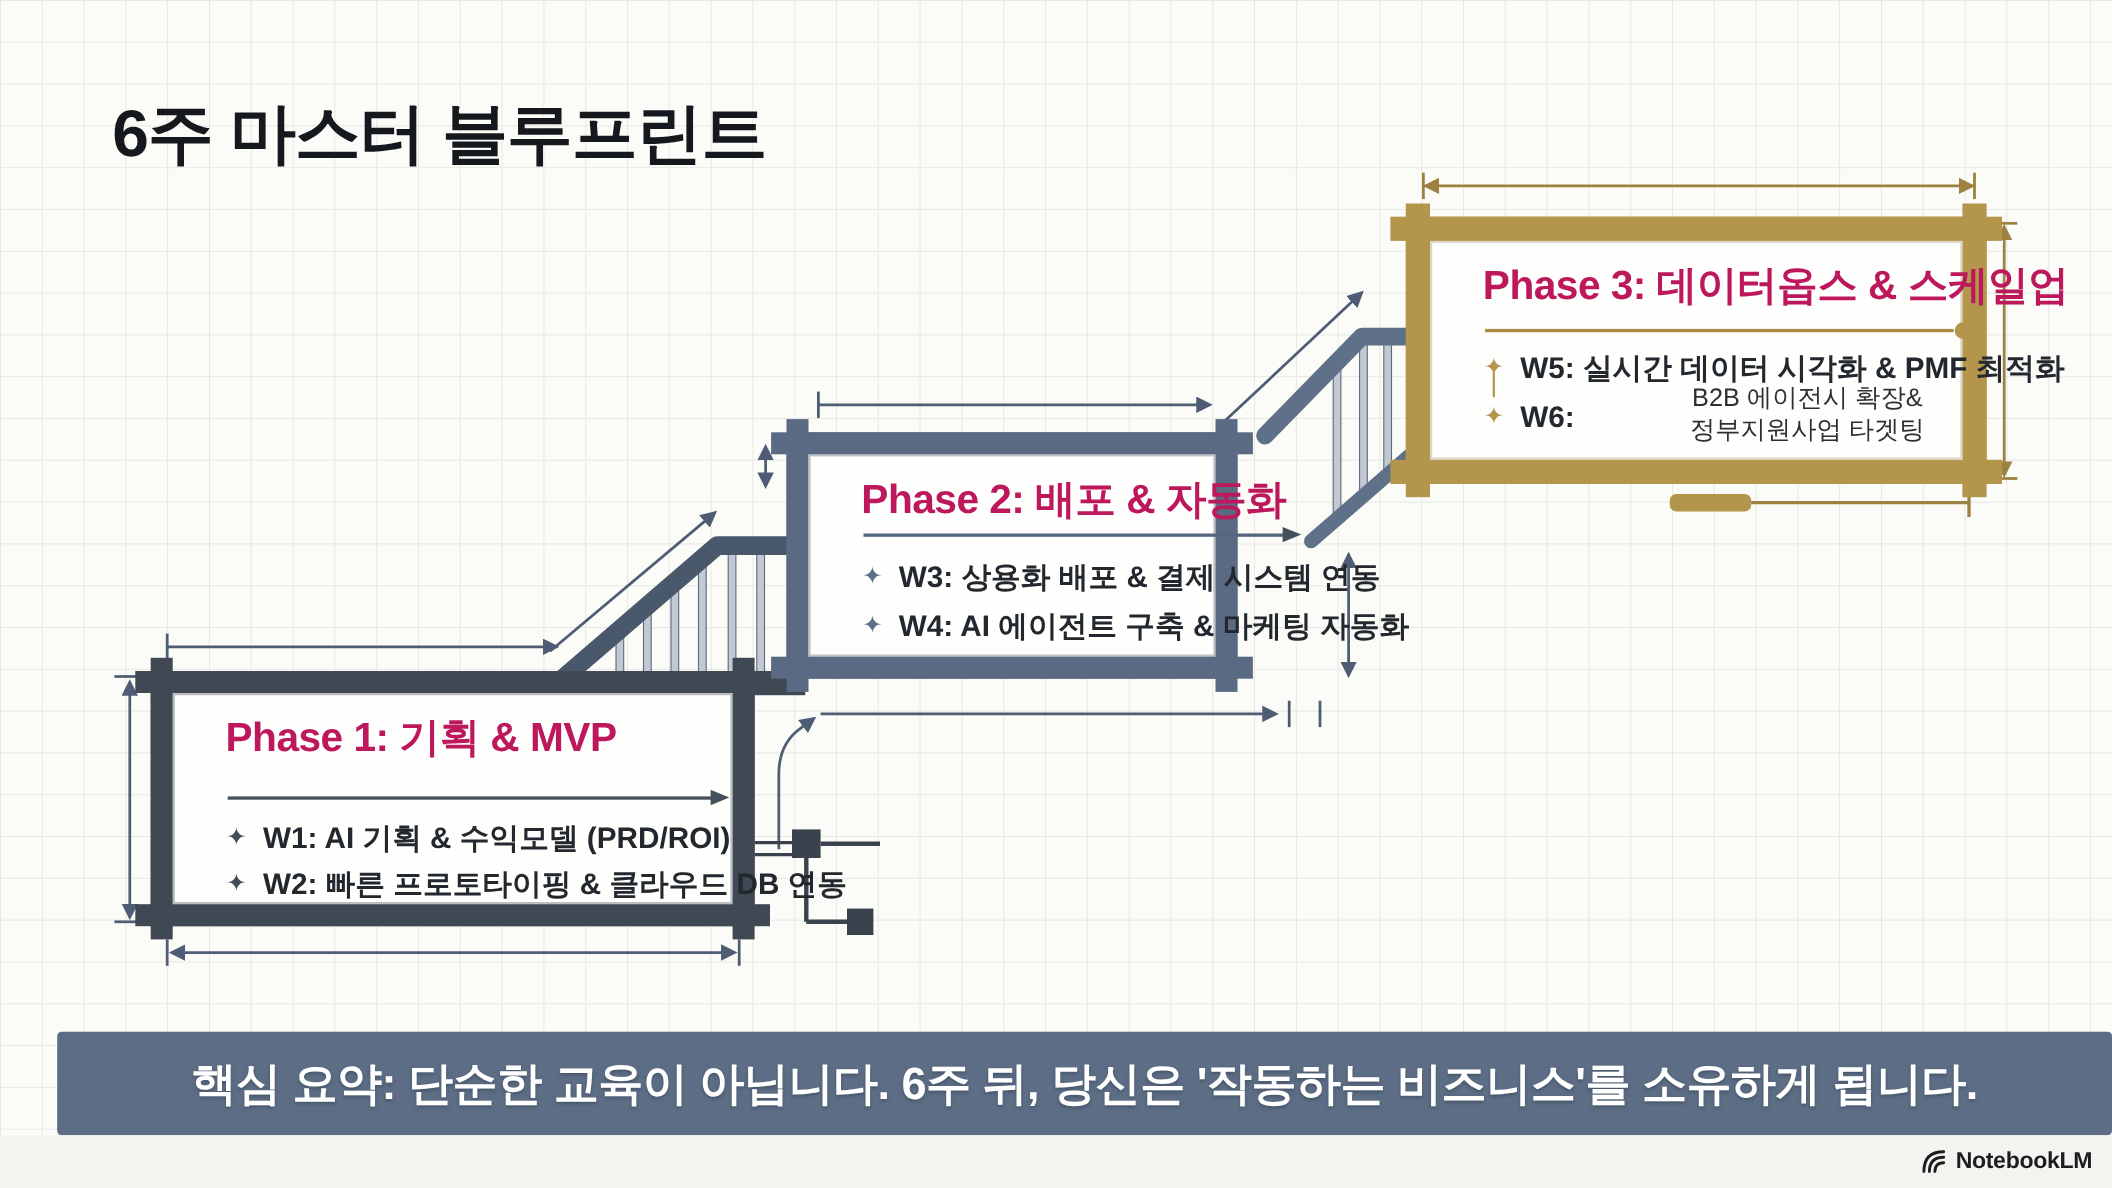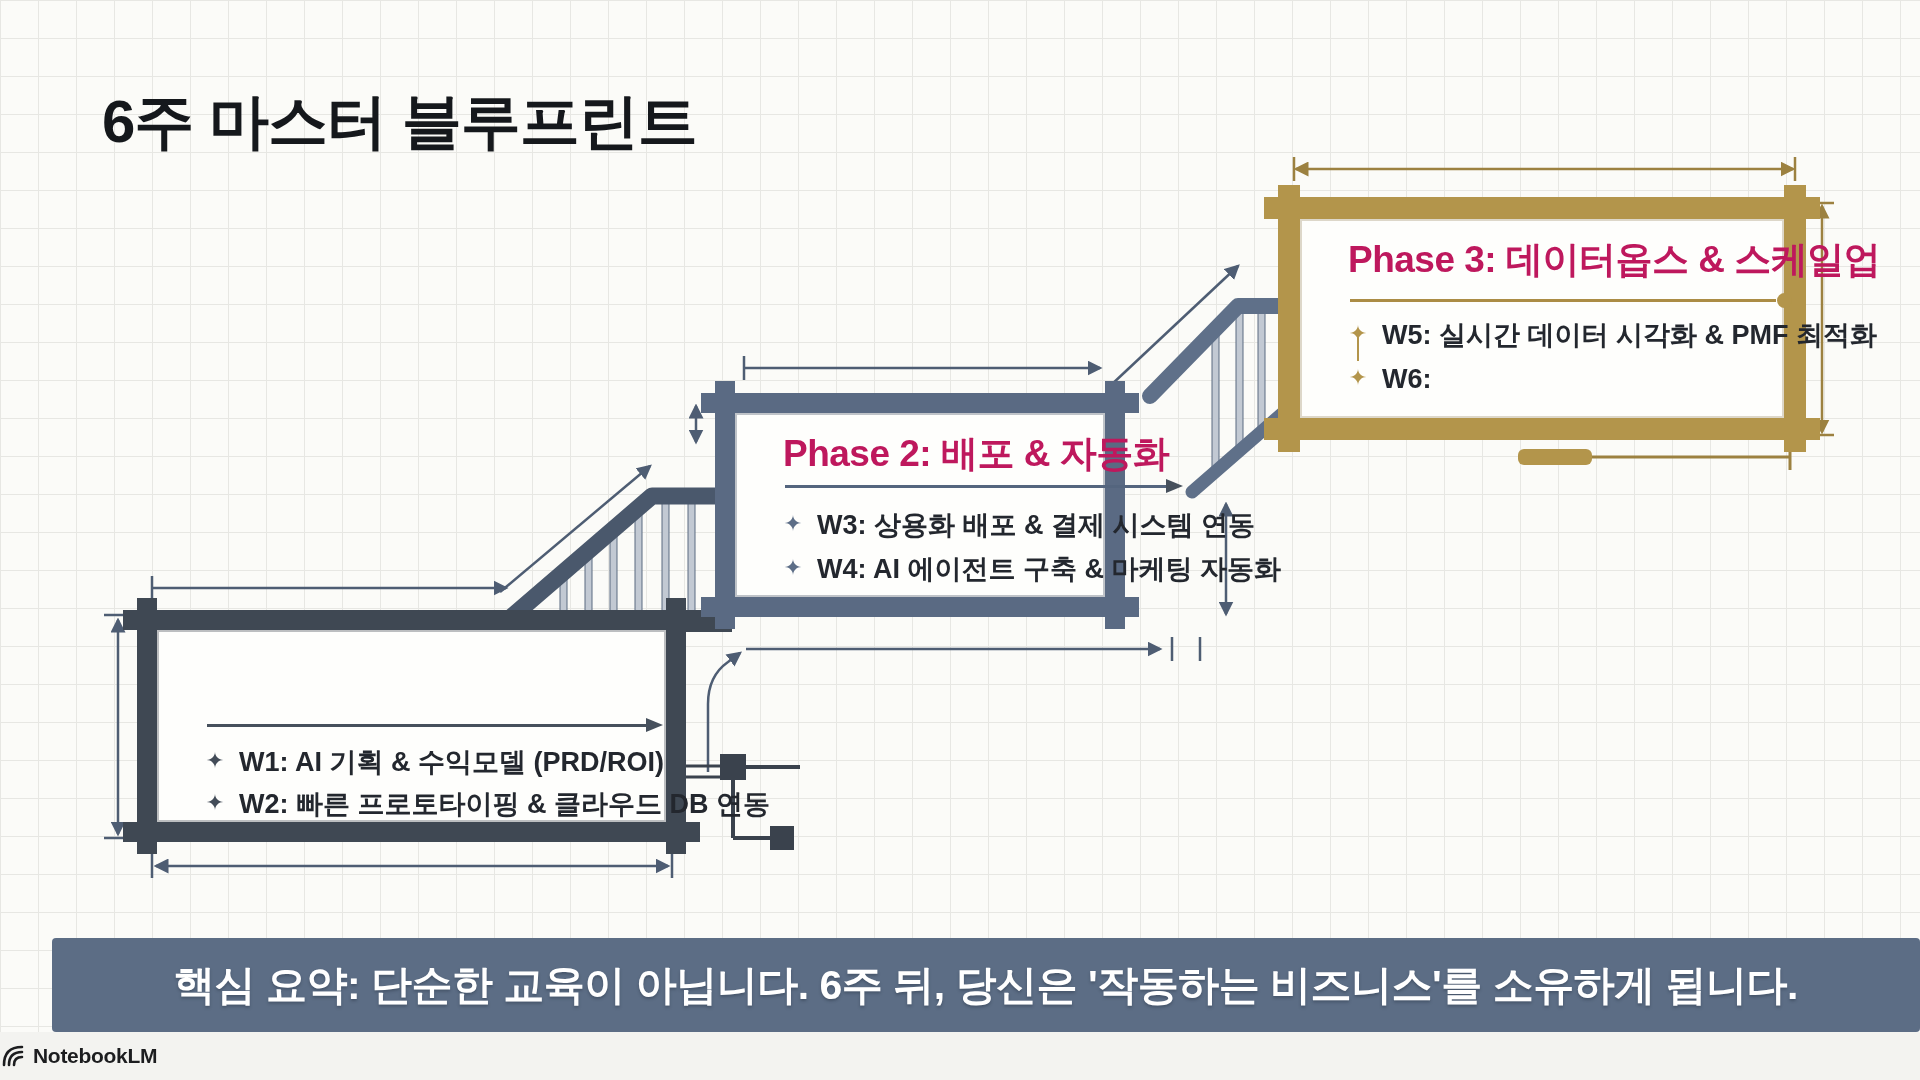--- a/index.html
+++ b/index.html
@@ -69,21 +69,21 @@
   .banner{
     position:absolute; left:52px; right:0; top:938px; height:94px; z-index:3;
     background:#5c6d85; border-radius:4px; display:flex; align-items:center; justify-content:center;
   }
   .banner-text{
     color:#ffffff; font-size:41px; font-weight:800; letter-spacing:-0.5px; white-space:nowrap;
     text-shadow:0 2px 3px rgba(30,40,55,.35);
   }
   .footer{
     position:absolute; left:0; right:0; top:1032px; height:48px; background:#f3f3f0; z-index:3;
-    display:flex; align-items:center; justify-content:flex-start; padding-right:18px; box-sizing:border-box;
+    display:flex; align-items:center; justify-content:flex-end; padding-right:18px; box-sizing:border-box;
   }
   .brand{display:flex; align-items:center; gap:7px;}
   .brand-label{font-size:21px; font-weight:700; color:#1c1d1f; letter-spacing:-0.3px;}
 </style>
 </head>
 <body>
 
 <div class="canvas">
 
   <h1 class="main-title">6주 마스터 블루프린트</h1>
@@ -166,20 +166,21 @@
       <rect x="770" y="826" width="24" height="24" stroke-width="0"></rect>
     </g>
   </svg>
 
   <div class="pbox p1" id="phase1-box">
     <div class="ext-v" style="left:0"></div>
     <div class="ext-v" style="right:0"></div>
     <div class="ext-h" style="top:0"></div>
     <div class="ext-h" style="bottom:0"></div>
     <div class="inner">
+      <h2 class="pbox-title">Phase 1: 기획 &amp; MVP</h2>
       <div class="divider arrow"></div>
       <div class="wrow r0">
         <span class="bullet">✦</span>
         <span class="wtext">W1: AI 기획 &amp; 수익모델 (PRD/ROI)</span>
       </div>
       <div class="wrow r1">
         <span class="bullet">✦</span>
         <span class="wtext">W2: 빠른 프로토타이핑 &amp; 클라우드 DB 연동</span>
       </div>
     </div>
@@ -213,20 +214,24 @@
       <h2 class="pbox-title">Phase 3: 데이터옵스 &amp; 스케일업</h2>
       <div class="divider gold"></div>
       <div class="wrow r0">
         <span class="bullet">✦</span>
         <span class="wtext">W5: 실시간 데이터 시각화 &amp; PMF 최적화</span>
       </div>
       <div class="wrow r1">
         <span class="bullet w6-bullet">✦</span>
         <span class="wtext">W6:</span>
       </div>
+      <div class="w6-note">
+        <div>B2B 에이전시 확장&amp;</div>
+        <div>정부지원사업 타겟팅</div>
+      </div>
     </div>
   </div>
 
   <div class="banner">
     <span class="banner-text">핵심 요약: 단순한 교육이 아닙니다. 6주 뒤, 당신은 '작동하는 비즈니스'를 소유하게 됩니다.</span>
   </div>
 
   <div class="footer">
     <div class="brand">
       <svg width="26" height="26" viewBox="0 0 26 26">

